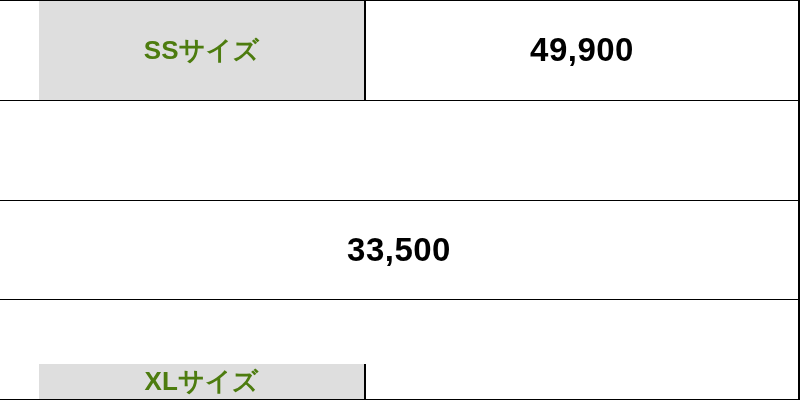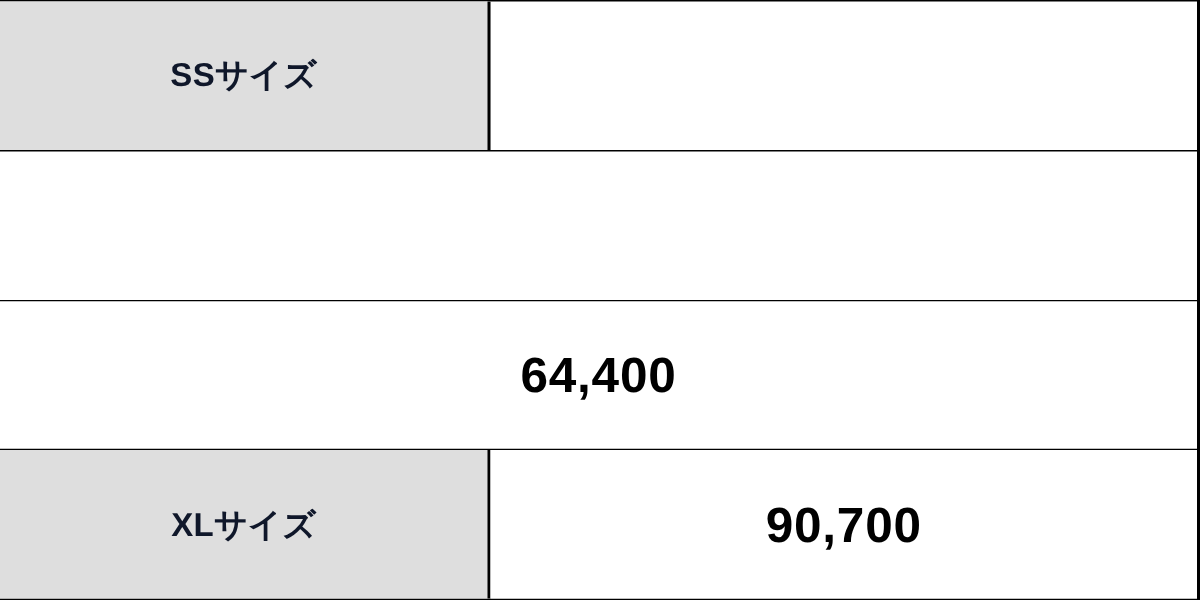--- a/index.html
+++ b/index.html
@@ -30,68 +30,70 @@
 
   .table-row {
     flex: 1 1 0;
     display: flex;
     flex-direction: row;
     min-height: 0;
     border-bottom: 1px solid #000000;
   }
   .table-row:last-child {
     border-bottom: none;
+    align-items: flex-end;
   }
 
   .cell {
     display: flex;
     align-items: center;
     justify-content: center;
     box-sizing: border-box;
     min-width: 0;
     overflow: hidden;
     white-space: nowrap;
   }
 
   .cell-label {
     width: 327px;
     flex: 0 0 327px;
     background: #dedede;
     border-right: 2px solid #000000;
-    color: #0f172a;
-    font-size: 22px;
+    color: #4d7c0f;
+    font-size: 26px;
     font-weight: bold;
     letter-spacing: 0.2px;
+    margin-left: 39px;
   }
 
   .cell-value {
     flex: 1 1 auto;
     background: #ffffff;
     color: #000000;
     font-size: 33px;
     font-weight: bold;
     letter-spacing: 0.5px;
   }
 </style>
 </head>
 <body>
 
 <div class="price-table">
 
   <div class="table-row">
     <div class="cell cell-label">SSサイズ</div>
+    <div class="cell cell-value">49,900</div>
   </div>
 
 
   <div class="table-row">
   </div>
 
   <div class="table-row">
-    <div class="cell cell-value">64,400</div>
+    <div class="cell cell-value">33,500</div>
   </div>
 
 
   <div class="table-row">
     <div class="cell cell-label">XLサイズ</div>
-    <div class="cell cell-value">90,700</div>
   </div>
 
 </div>
 
 </body></html>

